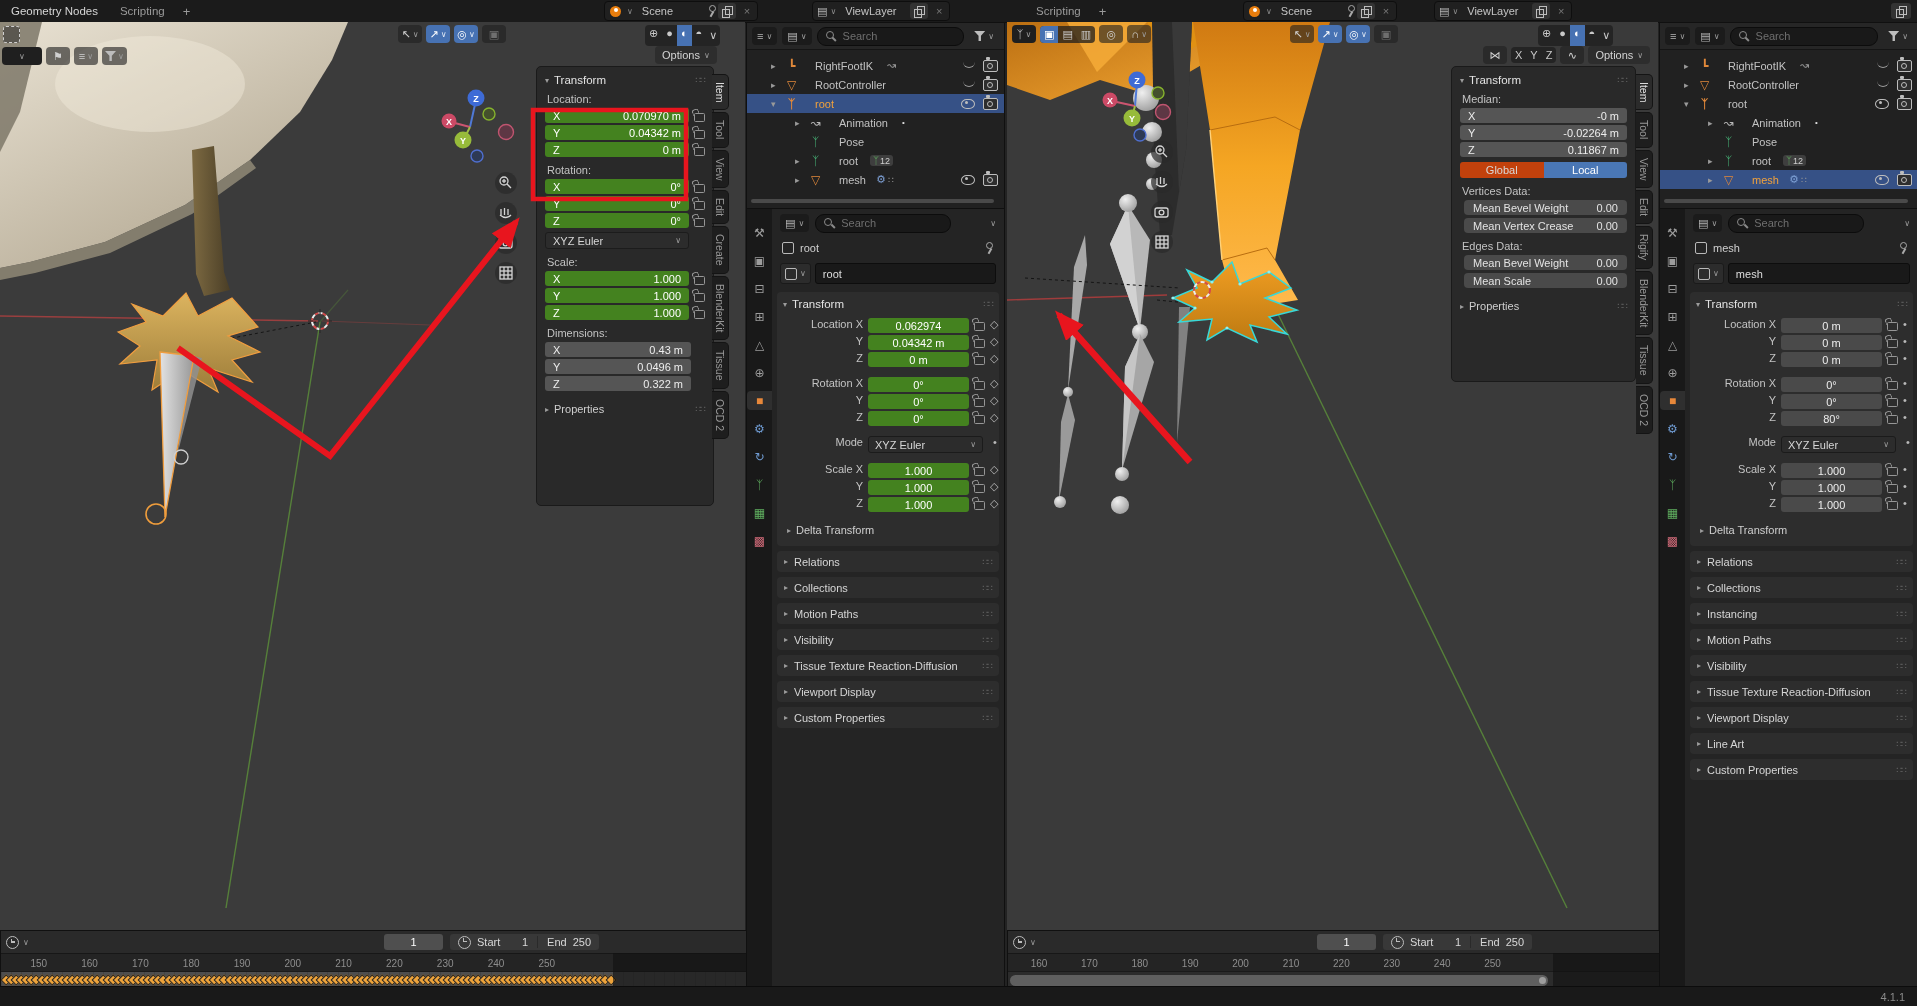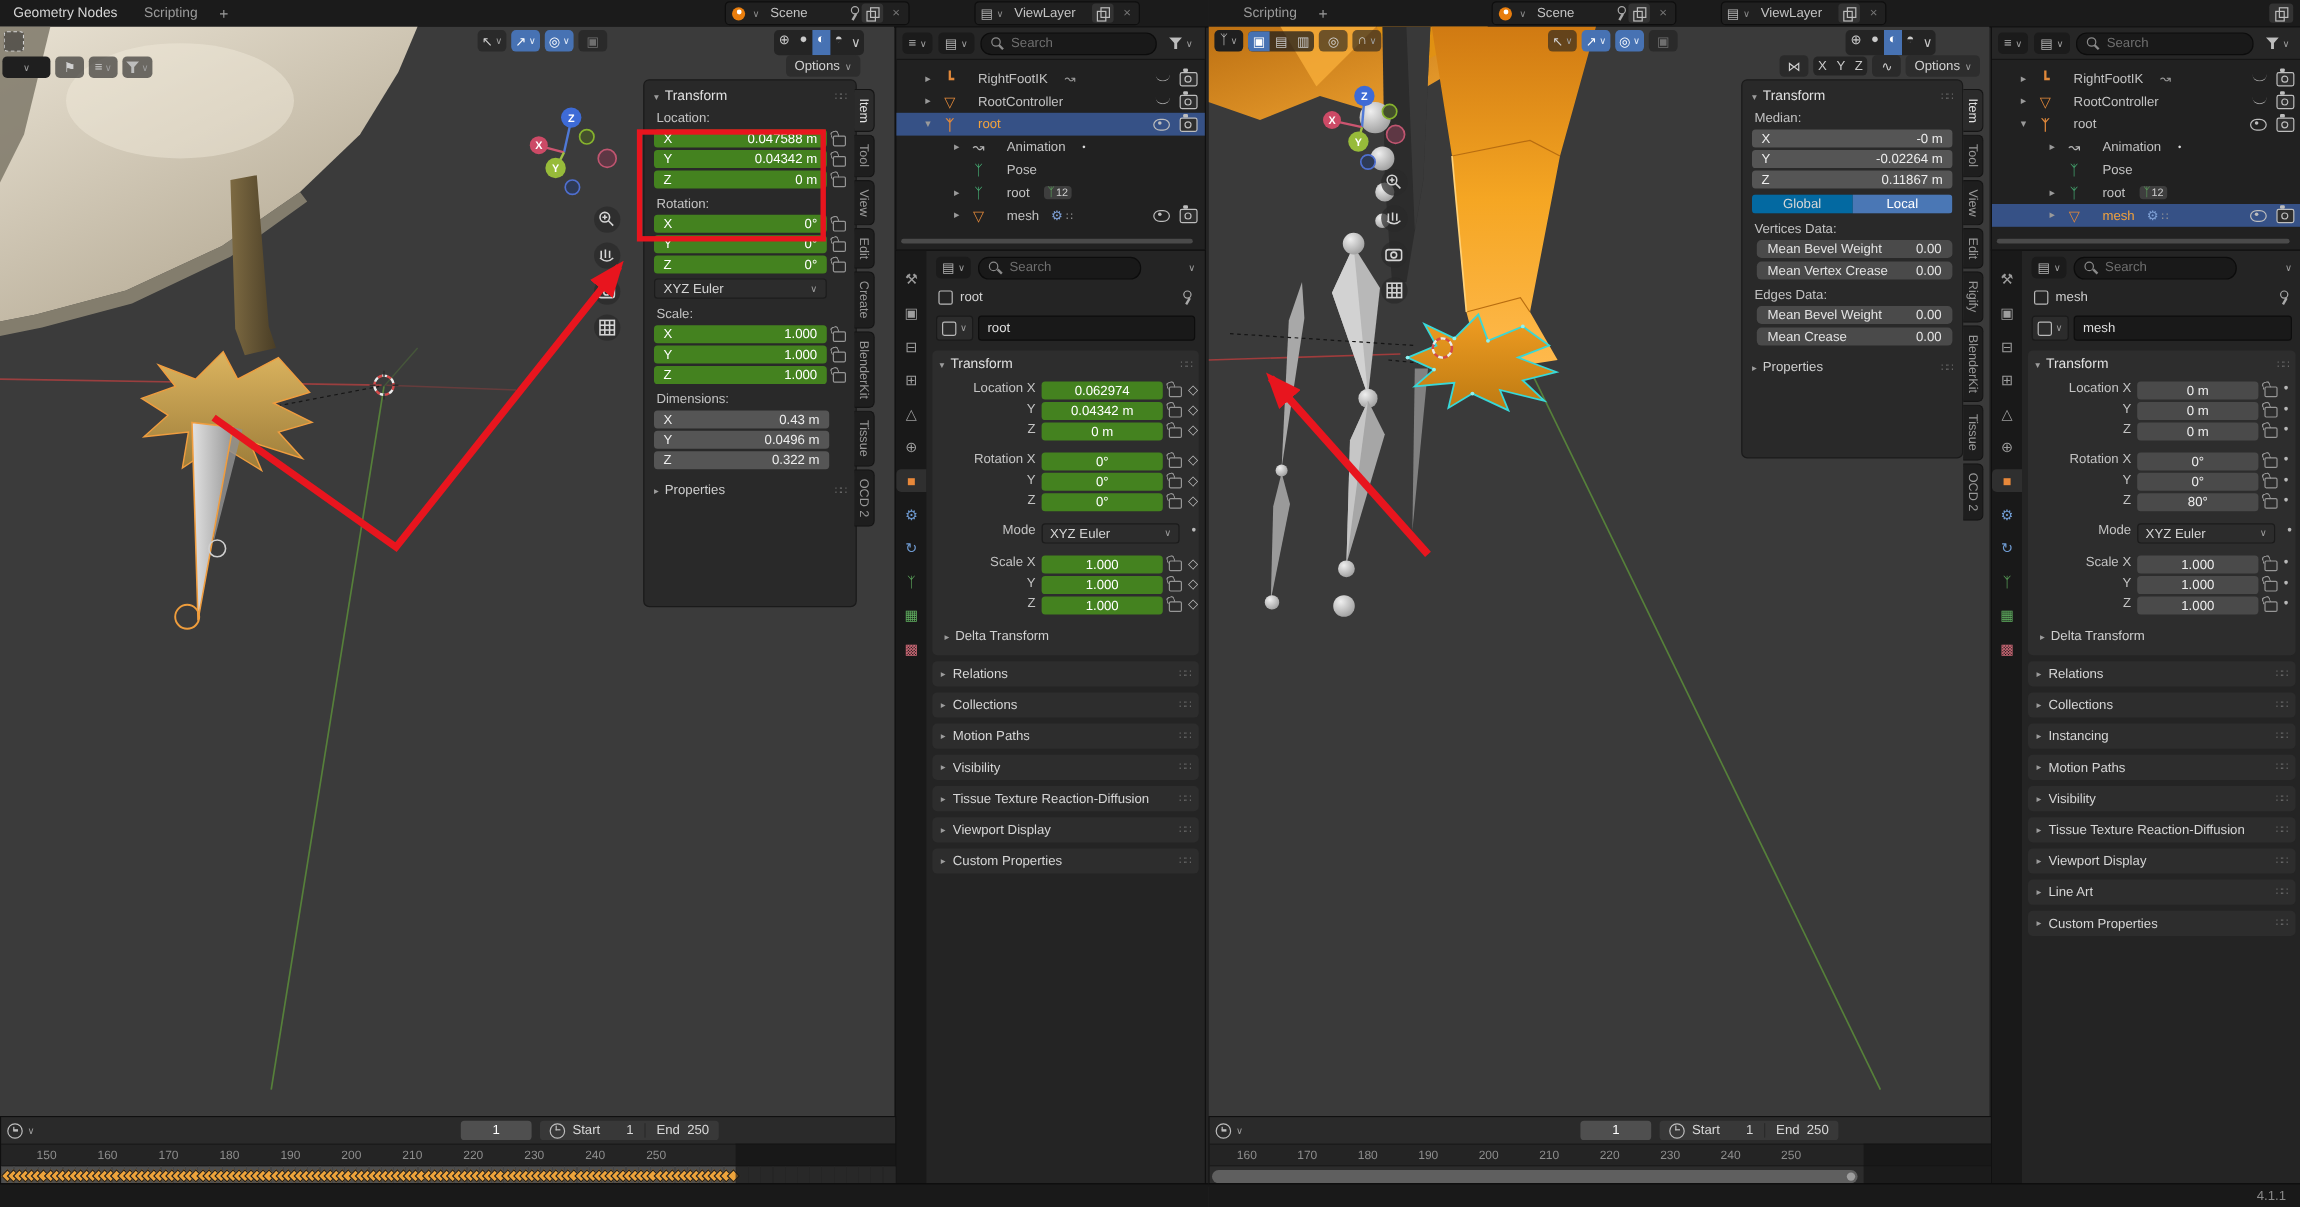--- a/index.html
+++ b/index.html
@@ -46,21 +46,21 @@
   .nfield{flex:1;height:15px;background:#555;border-radius:3px;display:flex;align-items:center;justify-content:space-between;padding:0 8px;color:#ededed;}
   .nfield.green{background:#44821f;color:#fff;}
   .lock{width:9px;height:7px;border:1.2px solid #969696;border-radius:1.5px;position:relative;margin-top:4px;flex:none;}
   .lock::before{content:"";position:absolute;left:-3px;top:-5px;width:5px;height:5px;border:1.2px solid #969696;border-bottom:none;border-radius:3px 3px 0 0;transform:rotate(-18deg);}
   .np-euler{height:15px;background:#2c2c2c;border:1px solid #1c1c1c;border-radius:3px;display:flex;align-items:center;justify-content:space-between;padding:0 7px;color:#d6d6d6;margin:4px 16px 2px 0;}
   .np-props{display:flex;align-items:center;gap:5px;color:#cfcfcf;margin-top:12px;}
   .np-tabs{position:absolute;z-index:5;display:flex;flex-direction:column;gap:2px;}
   .np-tab{writing-mode:vertical-rl;background:#1e1e1e;color:#989898;border:1px solid #141414;border-left:none;border-radius:0 5px 5px 0;padding:7px 2px;font-size:10.5px;}
   .np-tab.active{background:#2b2b2b;color:#e3e3e3;}
   .gl{display:flex;margin:5px 0 2px 0;height:16px;border-radius:3px;overflow:hidden;}
-  .gl div{flex:1;display:flex;align-items:center;justify-content:center;color:#d8d8d8;background:#0369a1;}
+  .gl div{flex:1;display:flex;align-items:center;justify-content:center;color:#d8d8d8;background:#c2410c;}
   .gl div.on{background:#4a77b5;color:#fff;}
   .pillrow{height:15px;background:#4a4a4a;border-radius:4px;display:flex;align-items:center;justify-content:space-between;padding:0 9px;color:#e3e3e3;margin:0 0 3px 4px;}
   
   .outliner{position:absolute;background:#212121;border:1px solid #101010;}
   .ed-head{height:26px;display:flex;align-items:center;gap:5px;padding:0 5px;background:#262626;border-bottom:1px solid #151515;}
   .pillbtn{height:18px;background:#1b1b1b;border-radius:4px;display:flex;align-items:center;gap:3px;padding:0 5px;color:#b5b5b5;}
   .search{flex:1;height:17px;background:#191919;border:1px solid #0c0c0c;border-radius:9px;display:flex;align-items:center;gap:4px;padding:0 7px;}
   .search input{background:transparent;border:none;outline:none;color:#bbb;font-size:11px;width:70px;font-family:inherit;}
   .search input::placeholder{color:#6f6f6f;}
   .mag{width:12px;height:13px;position:relative;flex:none;}
@@ -306,21 +306,21 @@
     <div class="np-head">
           <span class="caret">▾</span>
           <span>Transform</span>
           <span class="grip">∷∷</span>
         </div>
     <div class="np-lab">Location:</div>
 
       <div class="nrow">
         <div class="nfield green">
             <span>X</span>
-            <span>0.047588 m</span>
+            <span>0.070970 m</span>
           </div>
         <span class="lock"></span>
       </div>
 
       <div class="nrow">
         <div class="nfield green">
             <span>Y</span>
             <span>0.04342 m</span>
           </div>
         <span class="lock"></span>
@@ -1149,21 +1149,21 @@
         </div>
 
     <div class="np-lab">Edges Data:</div>
 
       <div class="pillrow">
           <span>Mean Bevel Weight</span>
           <span>0.00</span>
         </div>
 
       <div class="pillrow">
-          <span>Mean Crease</span>
+          <span>Mean Scale</span>
           <span>0.00</span>
         </div>
 
     <div class="np-props">
           <span class="caret">▸</span>
           <span>Properties</span>
           <span class="grip">∷∷</span>
         </div>
   </div>
   <div class="np-tabs" style="left:629px;top:74px;">

